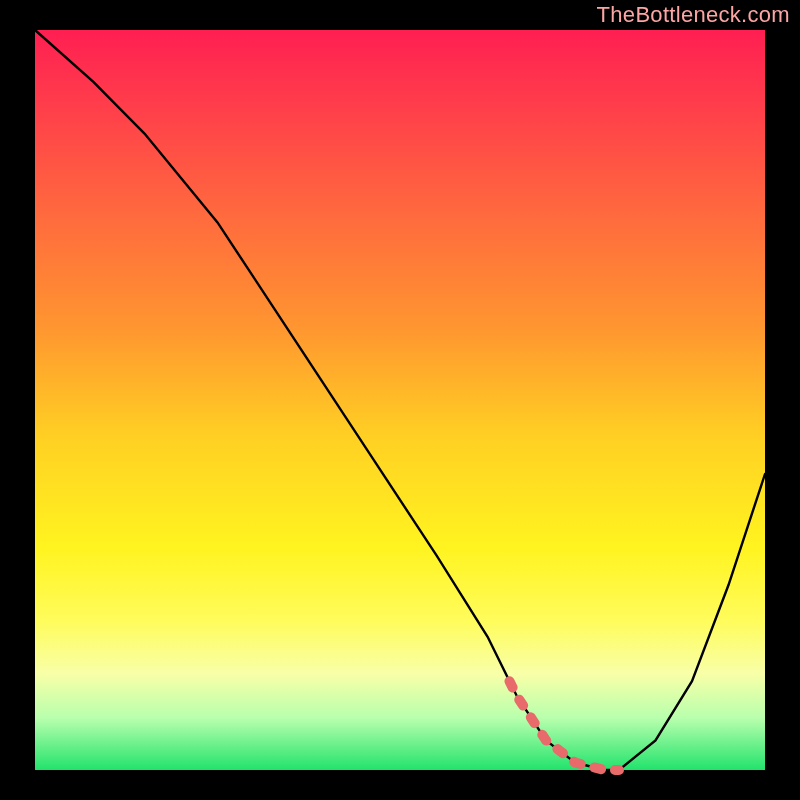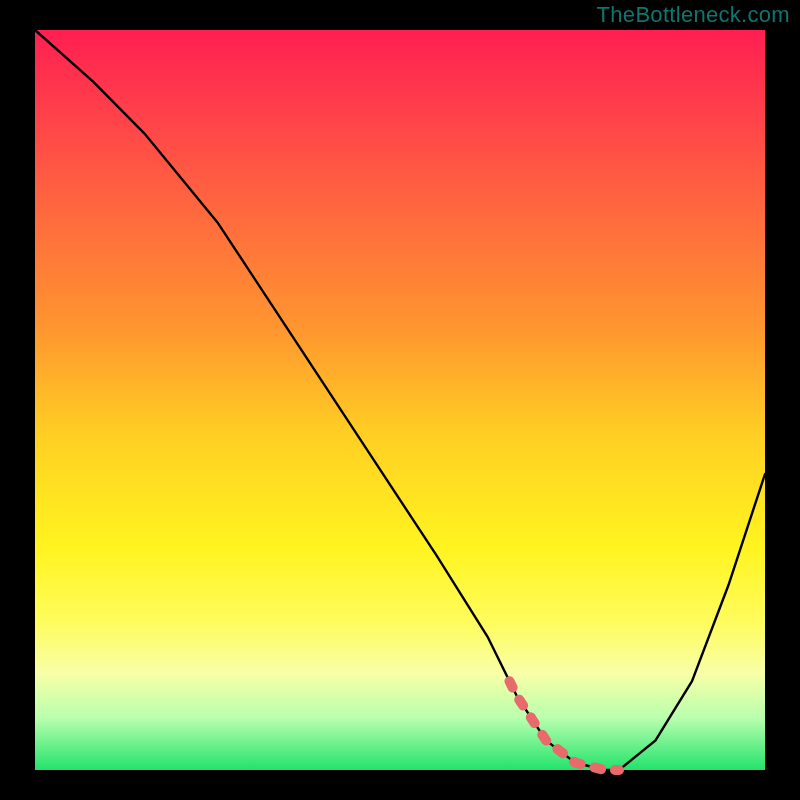--- a/index.html
+++ b/index.html
@@ -14,21 +14,21 @@
   .frame {
     position: relative;
     width: 800px;
     height: 800px;
     background: #000;
   }
   .watermark {
     position: absolute;
     top: 2px;
     right: 10px;
-    color: #0f766e;
+    color: #fca5a5;
     font-size: 22px;
     font-weight: 500;
     letter-spacing: 0.3px;
     z-index: 5;
     text-align: center;
   }
   .plot {
     position: absolute;
     left: 35px;
     top: 30px;

